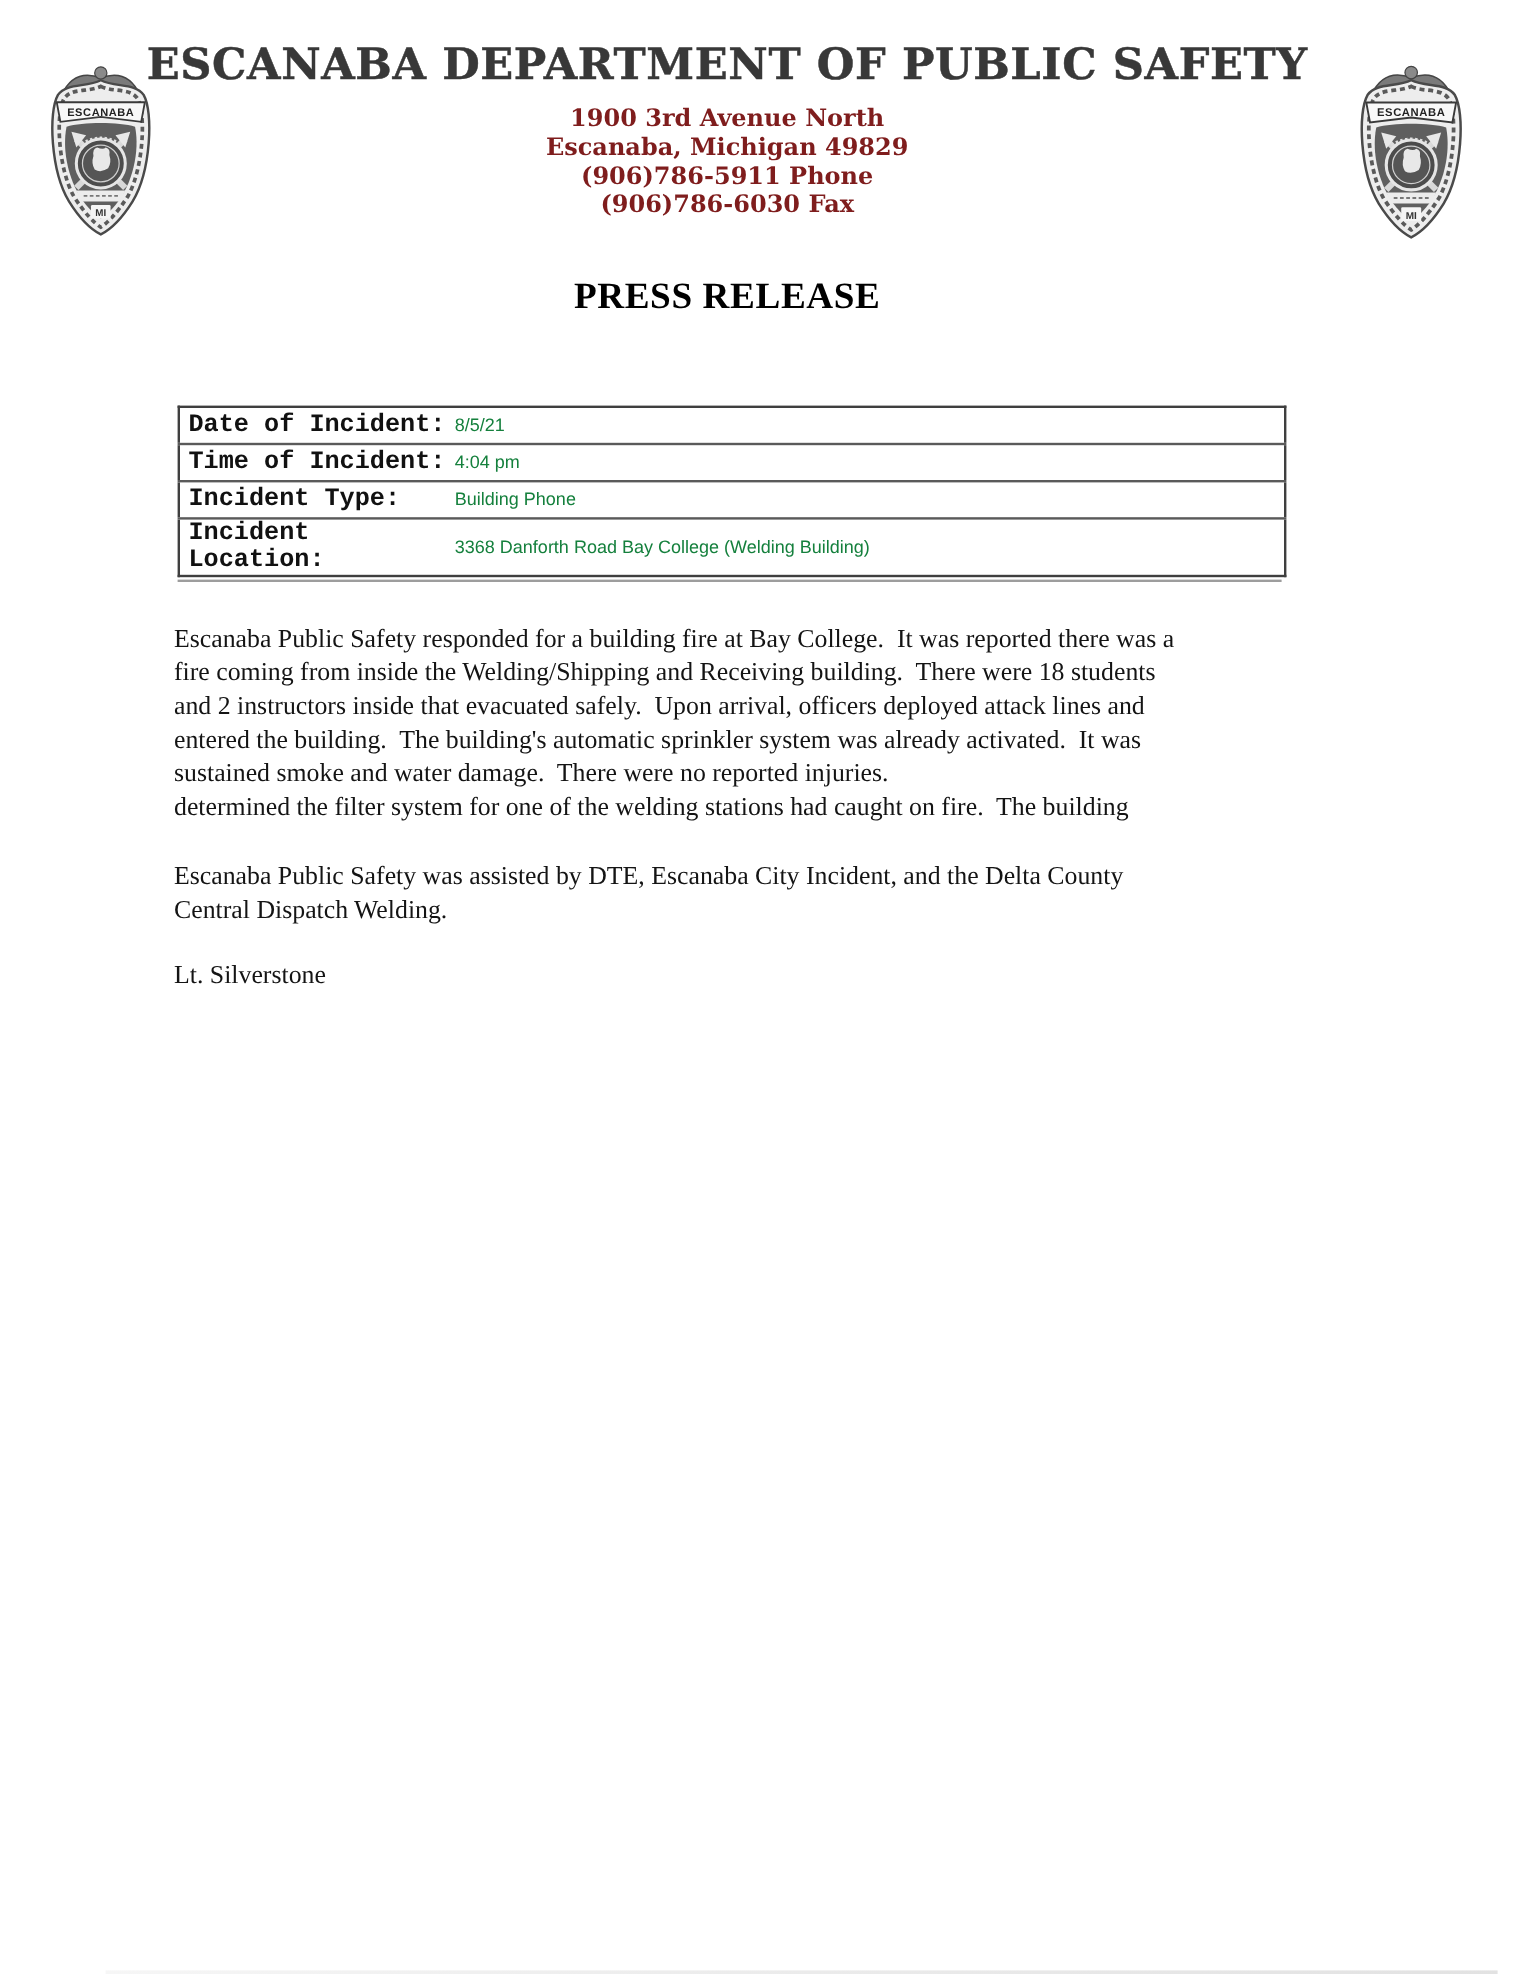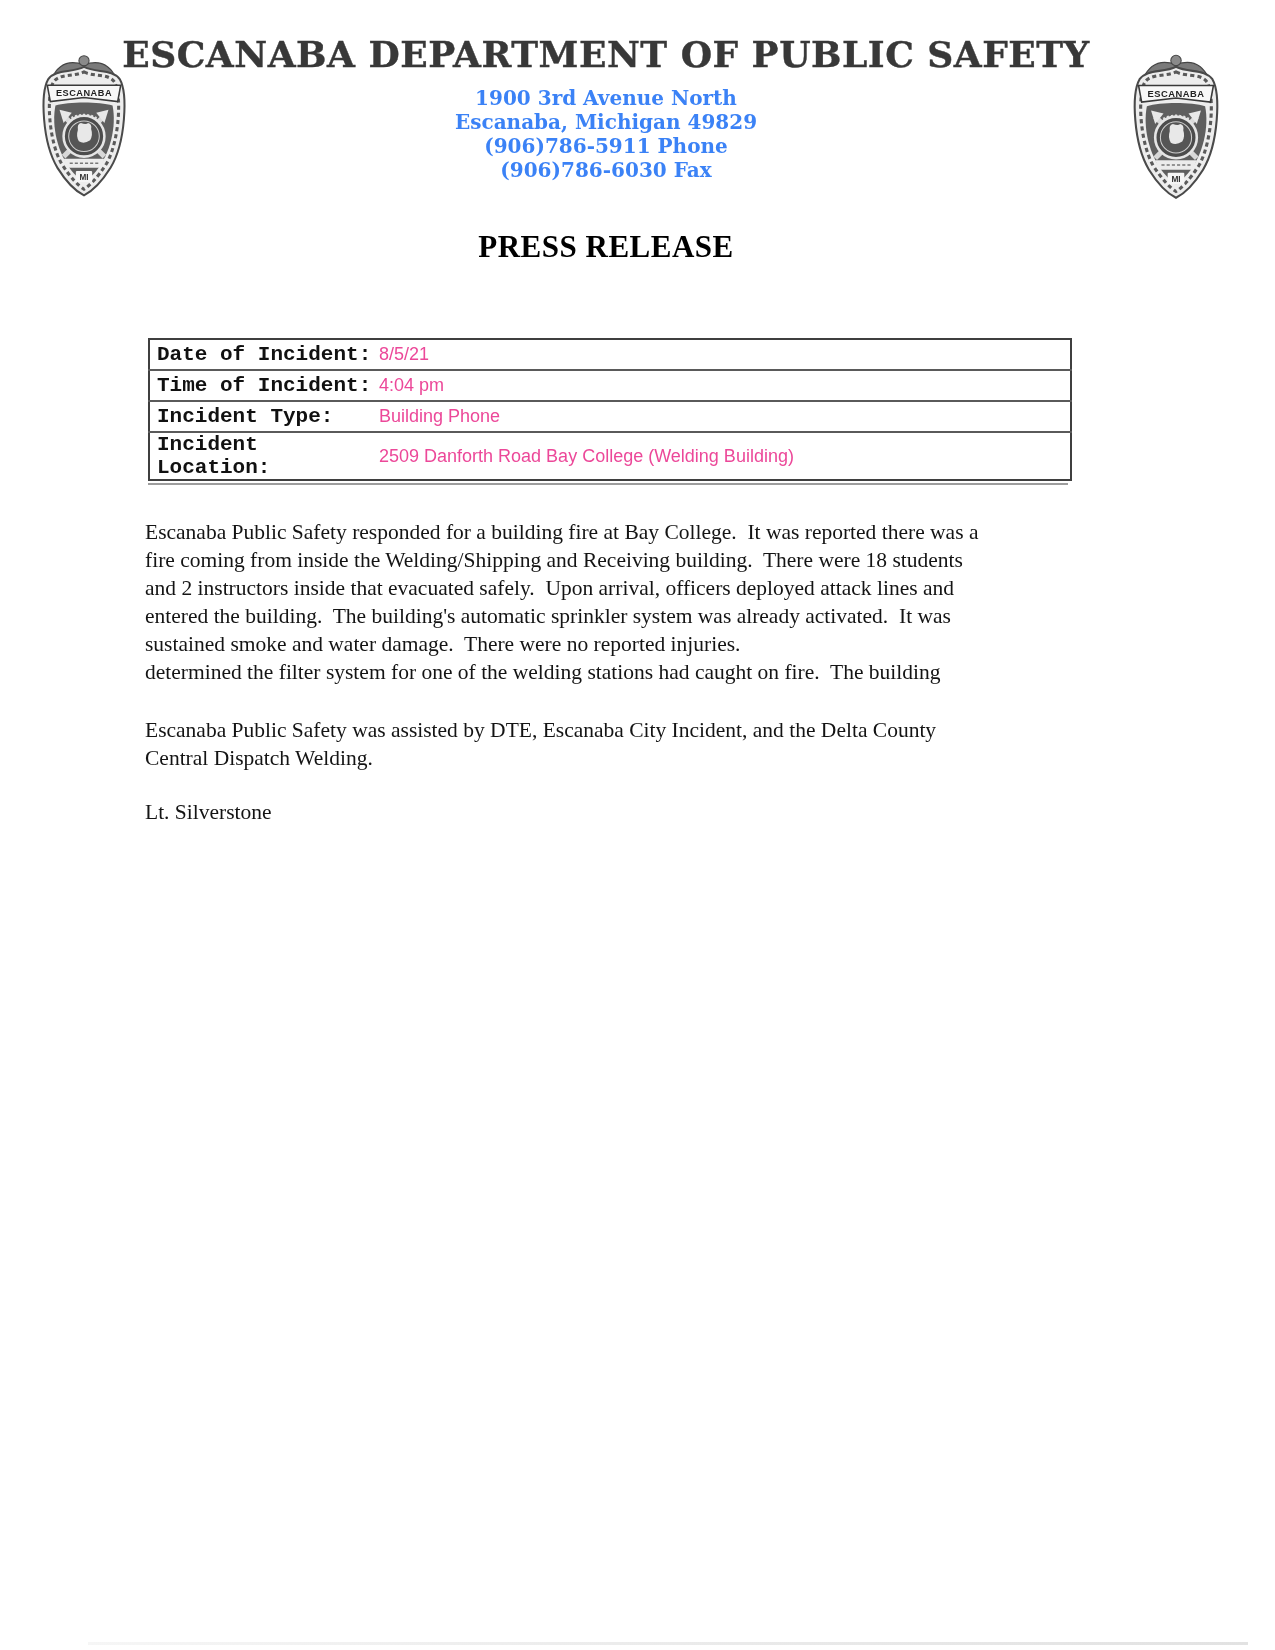--- a/index.html
+++ b/index.html
@@ -24,21 +24,21 @@
     color: #383838;
     -webkit-text-stroke: 0.4px #383838;
   }
   .address-block {
     left: 0; top: 86px; width: 1212px;
     text-align: center;
     font-family: "DejaVu Serif", serif;
     font-weight: bold;
     font-size: 20px;
     line-height: 24px;
-    color: #3b82f6;
+    color: #7f1d1d;
   }
   .badge { display: block; }
   .badge-left  { left: 33px;   top: 46px; width: 102px; height: 158px; }
   .badge-right { left: 1117px; top: 48px; width: 118px; height: 156px; }
 
   
   .press-release {
     left: 0; top: 229px; width: 1212px;
     text-align: center;
     font-family: "Liberation Serif", serif;
@@ -65,22 +65,22 @@
   td.cell-label {
     width: 218px;
     padding-left: 7px;
     font-family: Liberation Mono, monospace;
     font-weight: bold;
     font-size: 21px;
     color: #111111;
   }
   td.cell-value {
     font-family: "Liberation Sans", sans-serif;
-    font-size: 18px;
-    color: #ec4899;
+    font-size: 15px;
+    color: #15803d;
     padding-left: 4px;
   }
 
   .divider-rule {
     left: 148px; top: 483px; width: 920px; height: 2px;
     background: #9d9d9d;
   }
 
   
   .body-par {
@@ -179,21 +179,21 @@
   <tr>
     <td class="cell-label">Time of Incident:</td>
     <td class="cell-value">4:04 pm</td>
   </tr>
   <tr>
     <td class="cell-label">Incident Type:</td>
     <td class="cell-value">Building Phone</td>
   </tr>
   <tr>
     <td class="cell-label">Incident Location:</td>
-    <td class="cell-value">2509 Danforth Road Bay College (Welding Building)</td>
+    <td class="cell-value">3368 Danforth Road Bay College (Welding Building)</td>
   </tr>
 </tbody>
   </table>
 
 <div class="abs divider-rule"></div>
 
 <div class="abs body-par par-1">
   <div class="line">Escanaba Public Safety responded for a building fire at Bay College.  It was reported there was a</div>
   <div class="line">fire coming from inside the Welding/Shipping and Receiving building.  There were 18 students</div>
   <div class="line">and 2 instructors inside that evacuated safely.  Upon arrival, officers deployed attack lines and</div>

